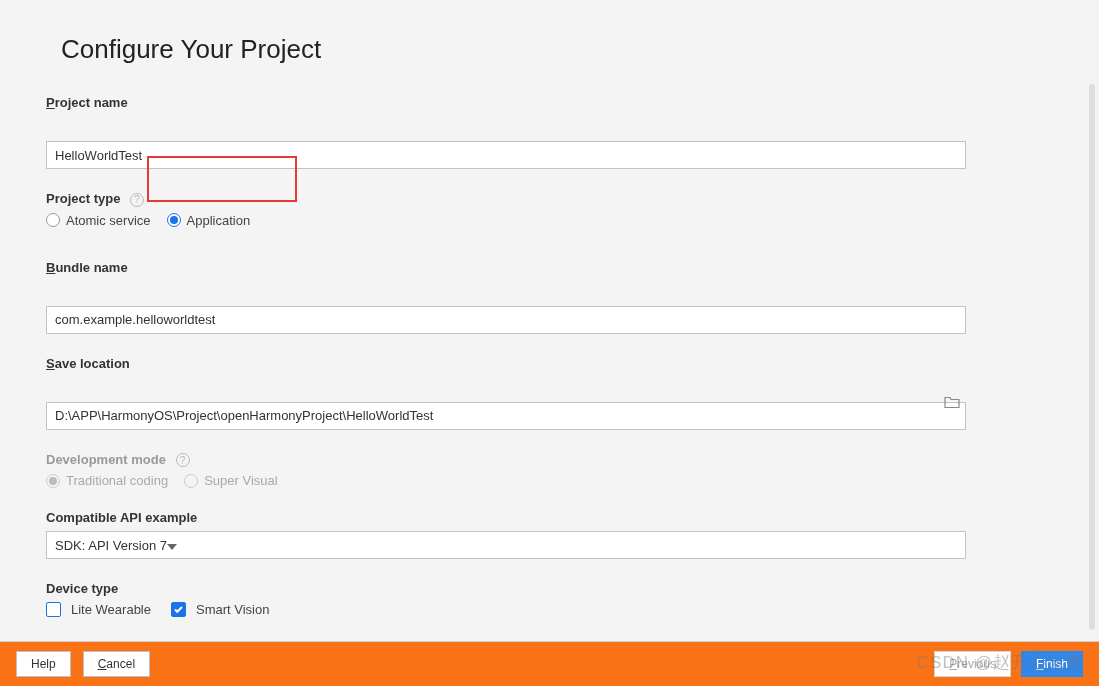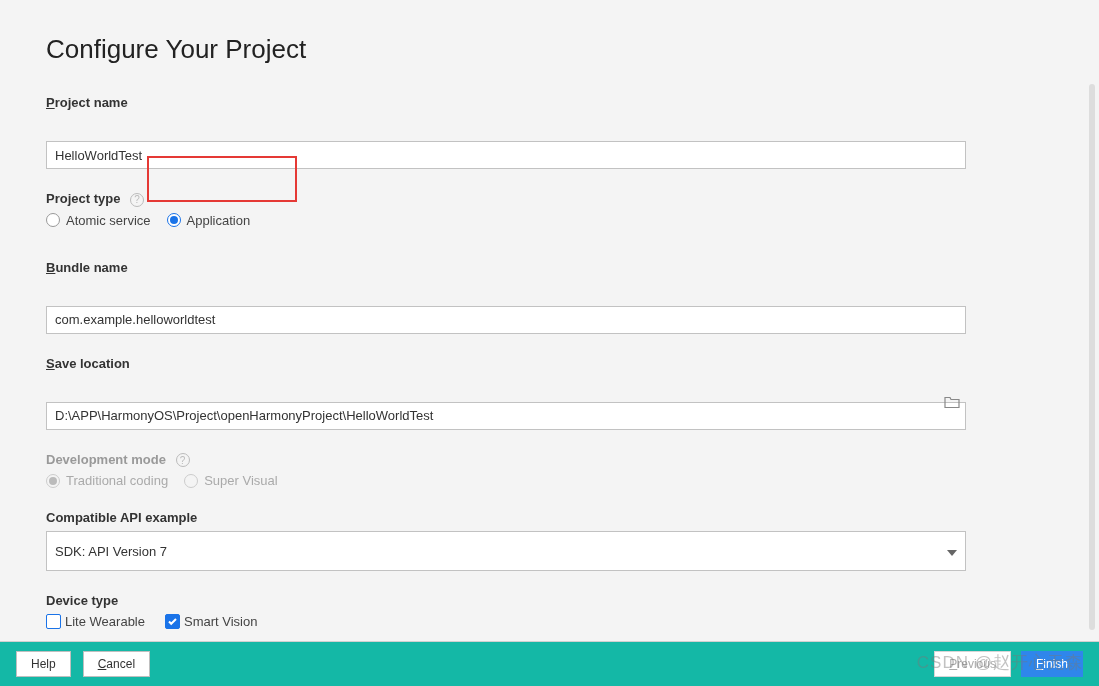--- a/index.html
+++ b/index.html
@@ -1,19 +1,19 @@
 <!DOCTYPE html>
 <html><head>
 <meta charset="utf-8">
 <style>
   * { box-sizing: border-box; }
   html, body { margin:0; padding:0; width:1099px; height:686px; font-family: "Segoe UI", Arial, sans-serif; font-size:13px; color:#333; background:#f4f4f4; }
   .page { position:relative; width:1099px; height:686px; background:#f4f4f4; }
   .content { position:absolute; left:46px; top:34px; width:970px; }
-  h1 { margin:0 0 30px 0; font-size:26px; font-weight:400; color:#222; }
+  h1 { margin:0 0 30px 15px; font-size:26px; font-weight:400; color:#222; }
   .field-label { display:block; margin-bottom:6px; font-weight:600; color:#333; }
   .field-label .ul { text-decoration: underline; }
   .field-label.disabled { color:#999; }
   .field-label .help {
     display:inline-flex; width:14px; height:14px; border:1px solid #bbb; border-radius:50%;
     align-items:center; justify-content:center; font-size:10px; color:#bbb; margin-left:6px; font-weight:400;
   }
   .text-input {
     width:920px; height:28px; border:1px solid #c2c2c2; background:#fff; padding:0 8px;
     font-size:13px; color:#333;margin-top:25px;
@@ -29,40 +29,40 @@
   .radio .circle.checked { border-color:#1a73e8; }
   .radio .circle.checked .dot { width:8px; height:8px; background:#1a73e8; border-radius:50%; }
   .radio.disabled .circle { border-color:#ccc; background:#f4f4f4; }
   .radio.disabled .circle.checked .dot { background:#bbb; }
   .radio.disabled .label { color:#aaa; }
   .radio .label { color:#444; }
   .highlight-box {
     position:absolute; left:147px; top:156px; width:150px; height:46px; border:2.5px solid #e53935;
   }
   .dropdown {
-    width:920px; height:40px; border:1px solid #c2c2c2; background:#fff; padding:0 8px;
-    display:flex; align-items:center; justify-content:space-between; color:#333;
+    width:920px; height:28px; border:1px solid #c2c2c2; background:#fff; padding:0 8px;
+    display:flex; align-items:center; color:#333;
   }
   .chev { color:#666; }
   .checkbox-row { display:flex; align-items:center; gap:20px; margin-top:6px; }
-  .checkbox { display:inline-flex; align-items:center; gap:4px; }
+  .checkbox { display:inline-flex; align-items:center; gap:10px; }
   .checkbox .box {
     width:15px; height:15px; border:1.5px solid #1a73e8; border-radius:2px; display:flex; align-items:center; justify-content:center; background:#fff;
   }
   .checkbox .box.checked { background:#1a73e8; }
   .checkbox .box.checked svg { display:block; }
   .checkbox .box svg { display:none; }
   .checkbox .label { color:#444; }
   .scroll-track {
     position:absolute; right:4px; top:84px; width:6px; height:548px;
   }
   .scroll-thumb { position:absolute; top:0; width:6px; height:546px; background:#ddd; border-radius:3px; }
   .footer {
     position:absolute; left:0; bottom:0; width:1099px; height:45px; border-top:1px solid #d0d0d0;
-    display:flex; align-items:center; justify-content:space-between; padding:16px 16px; background:#14b8a6;
+    display:flex; align-items:center; justify-content:space-between; padding:16px 16px; background:#f97316;
   }
   .footer .left { display:flex; gap:12px; }
   .footer .right { display:flex; gap:10px; align-items:center; }
   .btn {
     height:26px; padding:0 14px; border:1px solid #bfbfbf; background:#fff; display:inline-flex; align-items:center; color:#333; font-size:12px;
   }
   .btn.disabled { color:#aaa; border-color:#d6d6d6; }
   .btn.primary { background:#2f86eb; border-color:#2f86eb; color:#fff; }
   .btn .ul { text-decoration:underline; }
   .watermark {

